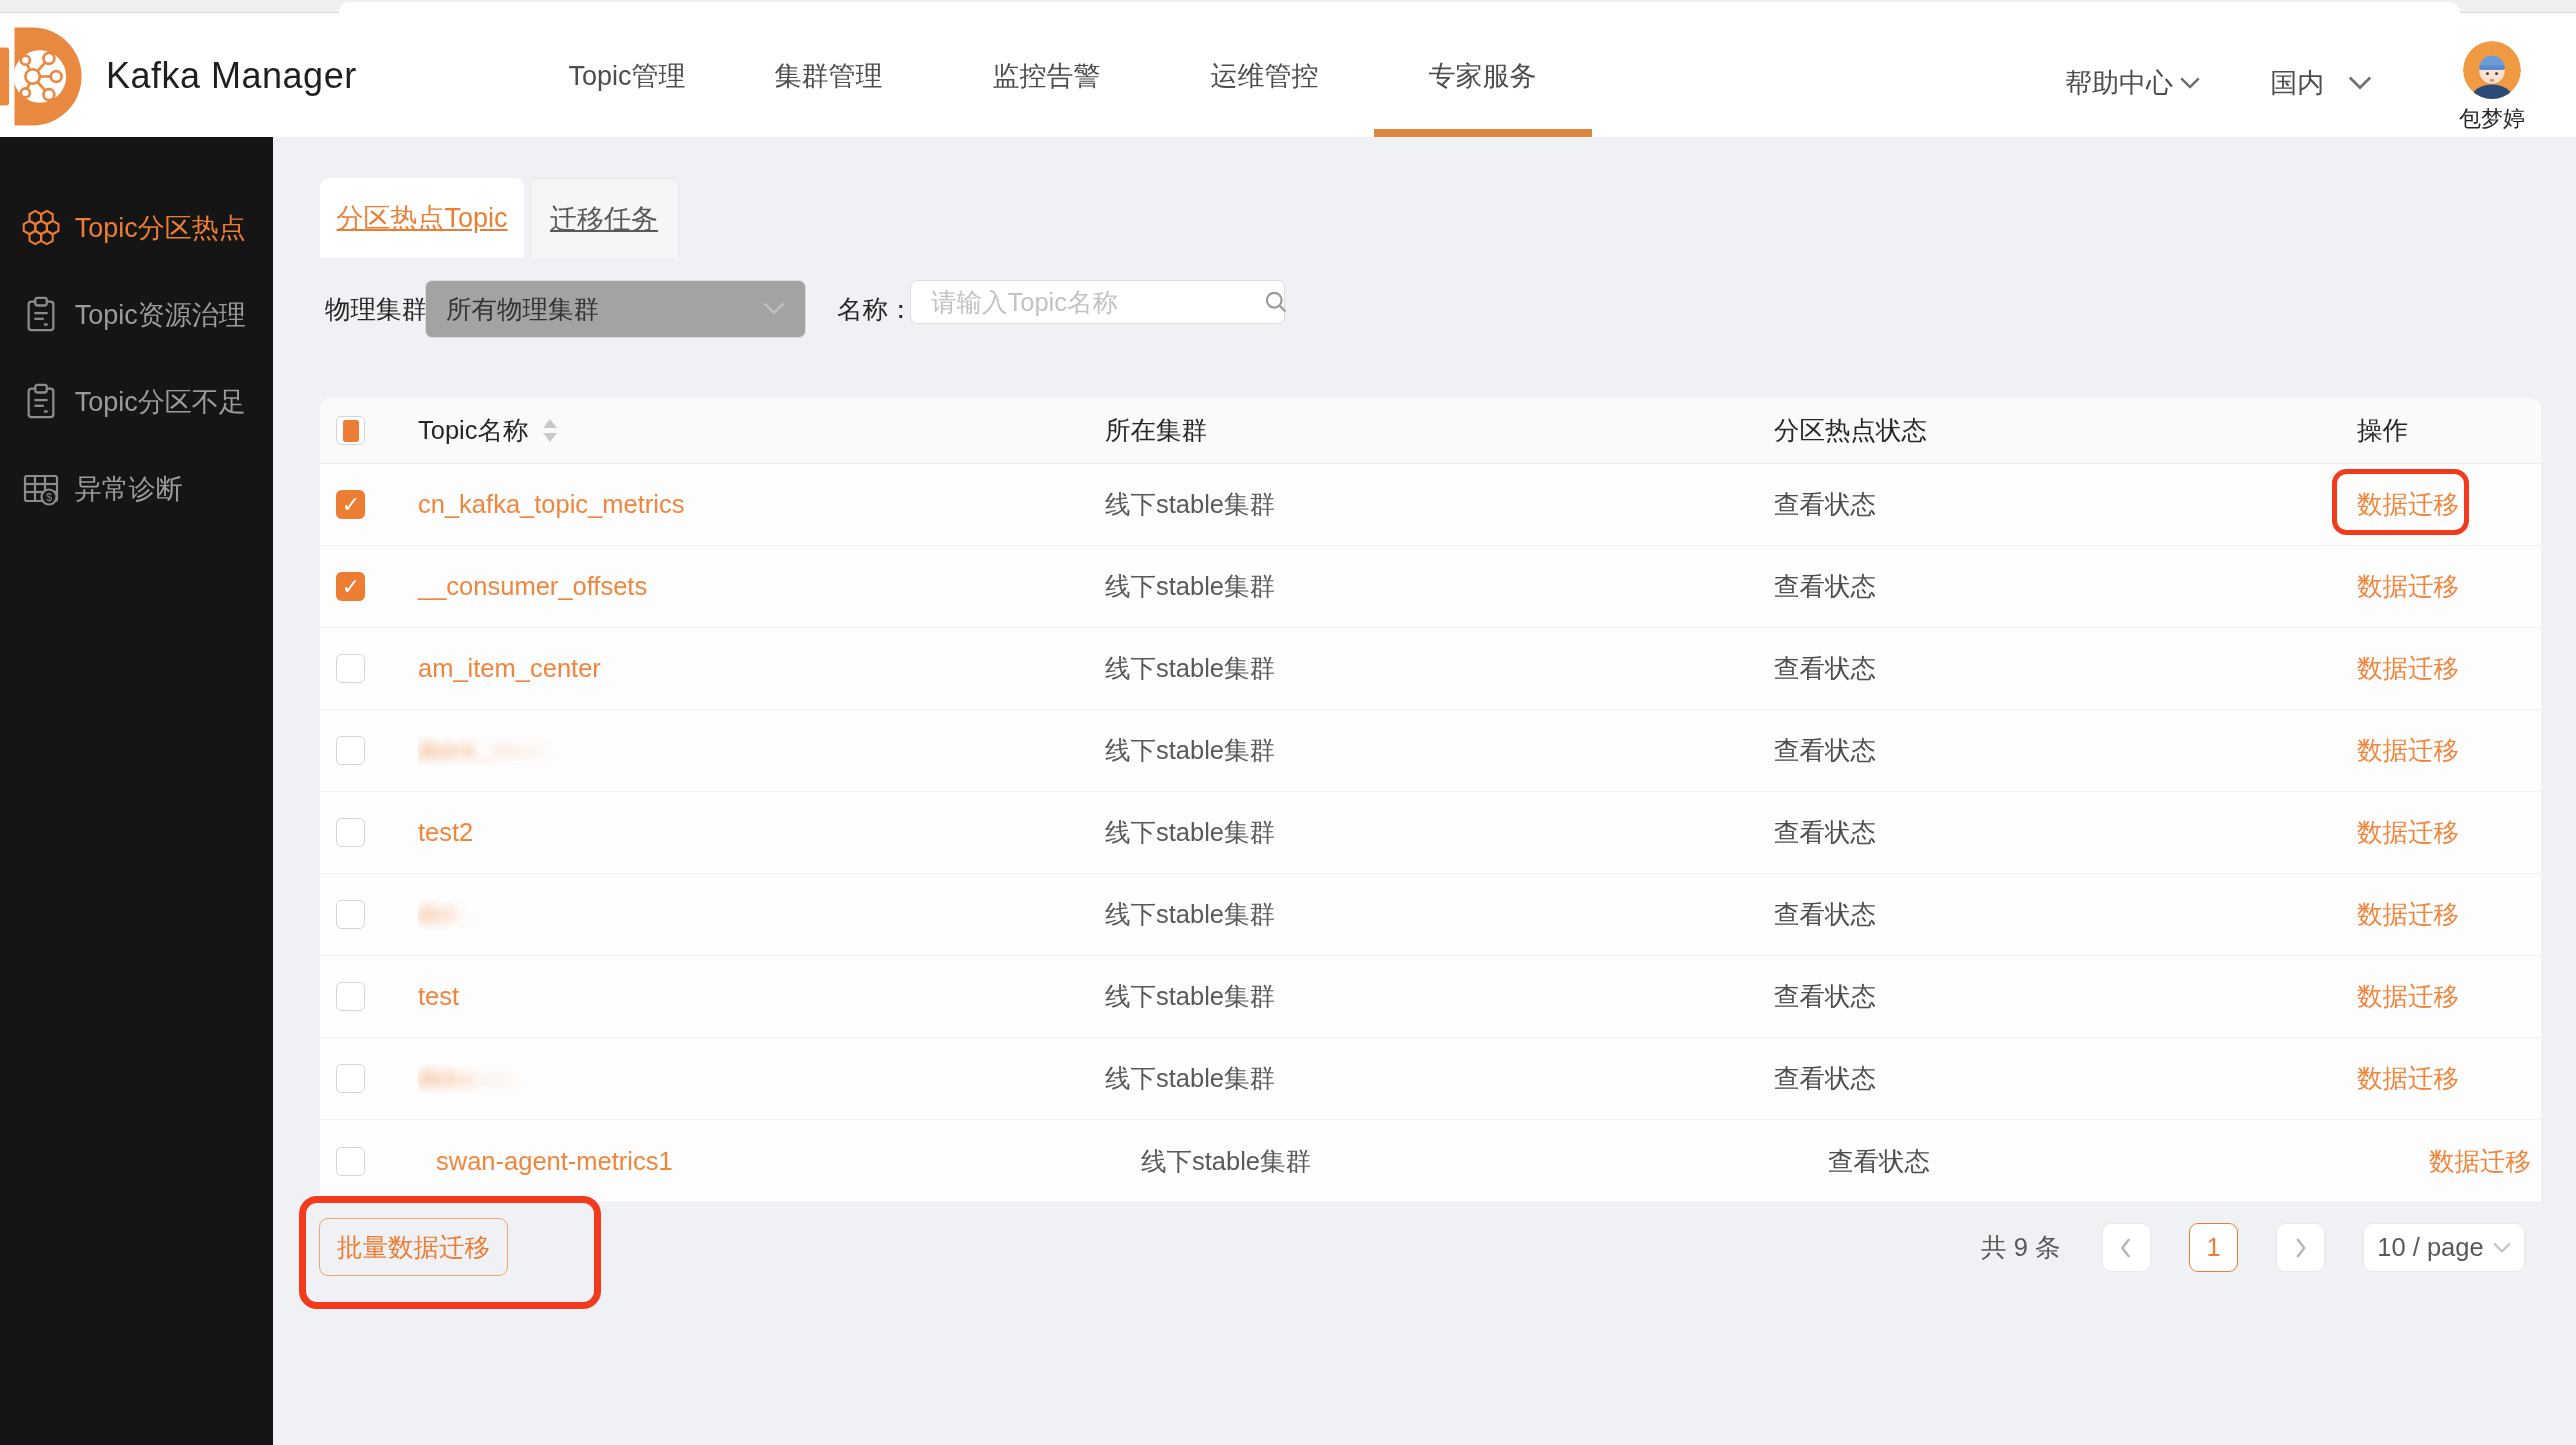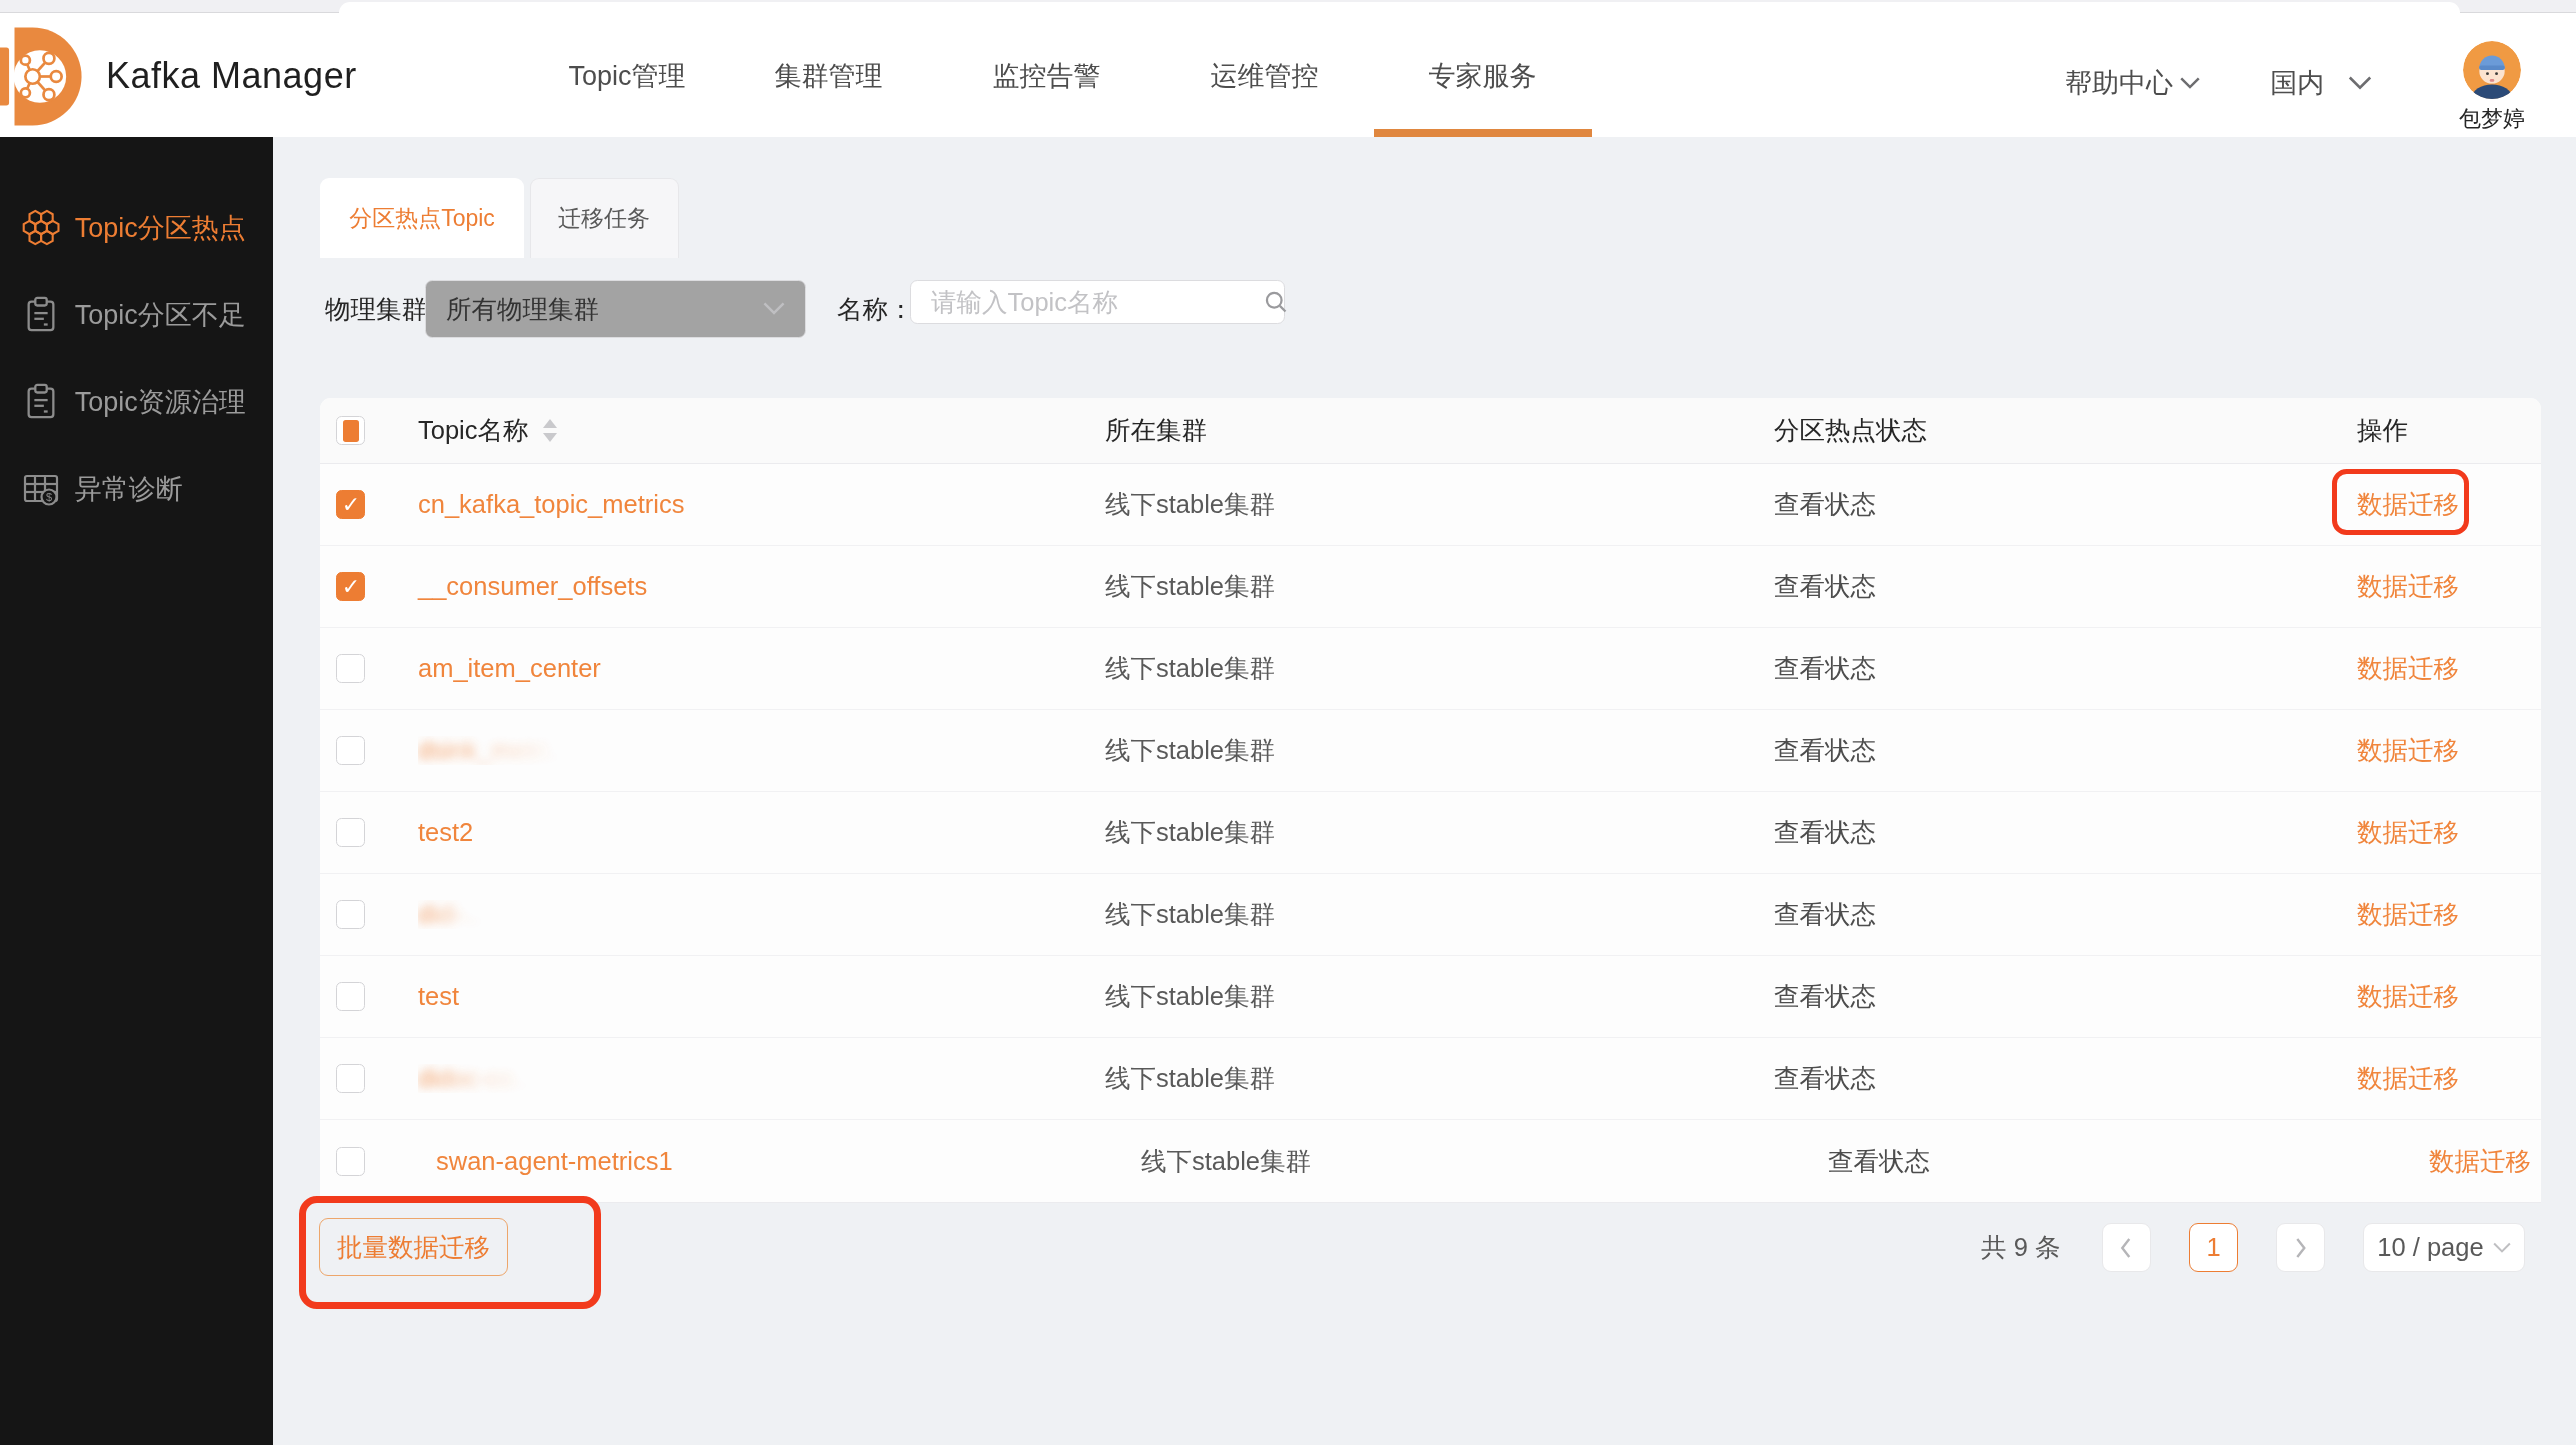--- a/index.html
+++ b/index.html
@@ -43,21 +43,21 @@
   .side-item .s-icon { width:42px; height:42px; flex:0 0 42px; display:flex; align-items:center; justify-content:center; }
   .side-item .s-label { margin-left:12.7px; font-size:27px; color:#9b9b9b; }
   .side-item.active .s-label { color:#ed7d33; }
 
   
   .main { position:absolute; left:273px; top:137px; width:2303px; height:1309px; background:#eff1f4; }
 
   
   .tabs { position:absolute; left:47px; top:41px; display:flex; }
   .tab { height:80px; display:flex; align-items:center; justify-content:center;
-    border-radius:9px 9px 0 0; font-size:23px; cursor:pointer; }
+    border-radius:9px 9px 0 0; font-size:27px; cursor:pointer;text-decoration:underline; }
   .tab.active { width:204px; background:#ffffff; color:#ed7d33; }
   .tab.plain { width:149px; background:#f6f6f8; color:#595959; border:0.9px solid #e7e7ea; border-bottom:none; margin-left:5.5px; }
 
   
   .filters { position:absolute; left:0; top:145px; width:2303px; height:55px; }
   .f-label { position:absolute; top:0; height:55px; display:flex; align-items:center; font-size:25.5px; color:#262626; }
   .f-label.cluster { left:52px; }
   .f-label.name { left:564px; }
   .select-box { position:absolute; left:152px; top:-1.8px; width:381px; height:58px; background:#a3a3a3;
     border:1.8px solid #dcdcdf; border-radius:7.3px; display:flex; align-items:center; cursor:pointer; }
@@ -203,33 +203,33 @@
     <div class="side-item">
       <span class="s-icon">
         <svg width="38" height="38" viewBox="0 0 40 40" fill="none" stroke="#8c8c8c" stroke-width="2.4">
           <rect x="7" y="6" width="26" height="30" rx="3"></rect>
           <rect x="14" y="2" width="12" height="8" rx="2" fill="#151515"></rect>
           <line x1="13" y1="18" x2="27" y2="18"></line>
           <line x1="13" y1="24" x2="23" y2="24"></line>
           <line x1="23" y1="30" x2="27" y2="30"></line>
         </svg>
       </span>
-      <span class="s-label">Topic分区不足</span>
+      <span class="s-label">Topic资源治理</span>
     </div>
     <div class="side-item">
       <span class="s-icon">
         <svg width="38" height="38" viewBox="0 0 40 40" fill="none" stroke="#8c8c8c" stroke-width="2.4">
           <rect x="7" y="6" width="26" height="30" rx="3"></rect>
           <rect x="14" y="2" width="12" height="8" rx="2" fill="#151515"></rect>
           <line x1="13" y1="18" x2="27" y2="18"></line>
           <line x1="13" y1="24" x2="23" y2="24"></line>
           <line x1="23" y1="30" x2="27" y2="30"></line>
         </svg>
       </span>
-      <span class="s-label">Topic资源治理</span>
+      <span class="s-label">Topic分区不足</span>
     </div>
     <div class="side-item">
       <span class="s-icon">
         <svg width="40" height="40" viewBox="0 0 40 40" fill="none" stroke="#8c8c8c" stroke-width="2.2">
           <rect x="4" y="7" width="32" height="25" rx="2"></rect>
           <line x1="14" y1="7" x2="14" y2="32"></line>
           <line x1="24" y1="7" x2="24" y2="32"></line>
           <line x1="4" y1="15" x2="36" y2="15"></line>
           <line x1="4" y1="23" x2="36" y2="23"></line>
           <circle cx="28" cy="28" r="7.5" fill="#151515"></circle>

